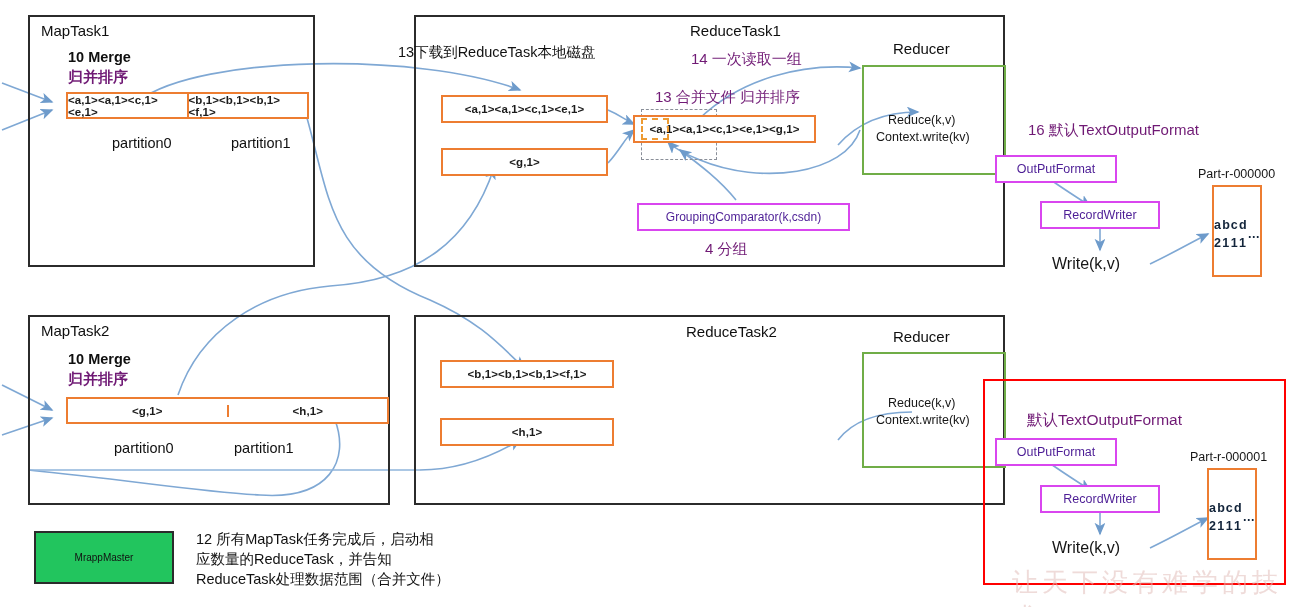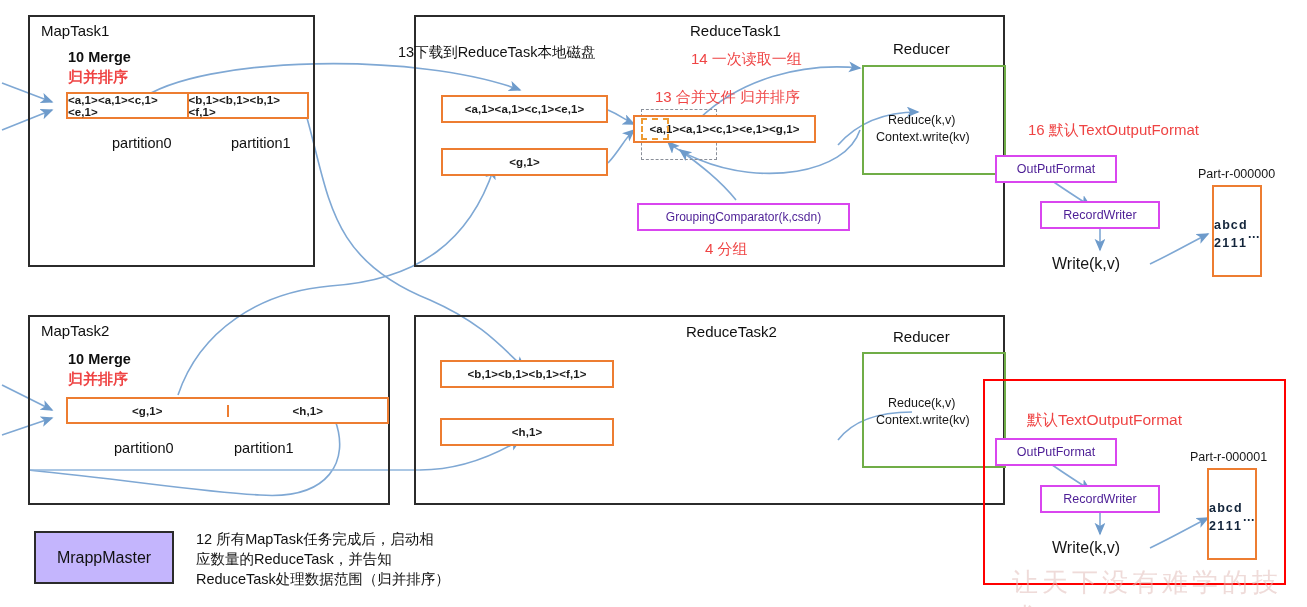--- a/index.html
+++ b/index.html
@@ -27,37 +27,37 @@
   
   .redframe{border:2.5px solid #FF0000;background:transparent;}
 
   
   .partbox{border:2px solid #ED7D31;background:#fff;display:flex;
            align-items:center;justify-content:flex-start;padding-top:6px;
            font-size:12.5px;font-weight:bold;line-height:1.45;color:#12243a;}
 
   .plain{font-size:14.5px;color:#0f0f0f;}
   .small{font-size:12.5px;}
-  .cn{font-size:15px;font-weight:bold;color:#ef4444;}
+  .cn{font-size:15px;font-weight:bold;color:#701a75;}
   .cnlight{font-size:14.5px;color:#111;}
   .label-title{font-size:15px;color:#0f0f0f;}
 
   .dashsel{border:1px dashed #8a8f99;background:transparent;}
   .dashsel-o{border:2px dashed #ED9B33;background:transparent;}
 
   svg.ov{position:absolute;left:0;top:0;width:1307px;height:607px;pointer-events:none;}
   .flow{fill:none;stroke:#7FA8D4;stroke-width:1.6;}
   .flow2{fill:none;stroke:#8FB4DB;stroke-width:1.5;}
 
   .wm{position:absolute;font-size:26px;color:rgba(225,190,185,.55);
       font-family:"Liberation Serif","DejaVu Serif",serif;letter-spacing:4px;}
   .wm2{position:absolute;font-size:16px;color:rgba(190,190,190,.75);letter-spacing:.4px;}
 
-  .mrbox{border:2px solid #2b2b2b;background:#c4b5fd;display:flex;align-items:center;justify-content:center;
-         font-size:16px;color:#111;}
+  .mrbox{border:2px solid #2b2b2b;background:#22c55e;display:flex;align-items:center;justify-content:center;
+         font-size:10px;color:#111;}
 </style>
 </head>
 <body>
 
 <div id="stage">
 
   <svg class="ov" viewBox="0 0 1307 607">
     <defs>
       <marker id="ah" markerWidth="9" markerHeight="9" refX="7" refY="3.4" orient="auto">
         <path d="M0,0 L8,3.4 L0,6.8 L2,3.4 z" fill="#6E9BCB"></path>
@@ -185,17 +185,17 @@
     <span>a 2</span>
     <span>b 1</span>
     <span>c 1</span>
     <span>d 1</span>
     <span>…</span>
   </div>
 
   <div class="abs mrbox" style="left:34px;top:531px;width:140px;height:53px;">MrappMaster</div>
   <div class="txt cnlight" style="left:196px;top:531px;">12 所有MapTask任务完成后，启动相</div>
   <div class="txt cnlight" style="left:196px;top:551px;">应数量的ReduceTask，并告知</div>
-  <div class="txt cnlight" style="left:196px;top:571px;">ReduceTask处理数据范围（归并排序）</div>
+  <div class="txt cnlight" style="left:196px;top:571px;">ReduceTask处理数据范围（合并文件）</div>
 
   <div class="wm" style="left:1012px;top:565px;">让天下没有难学的技术</div>
 
 </div>
 
 </body></html>

